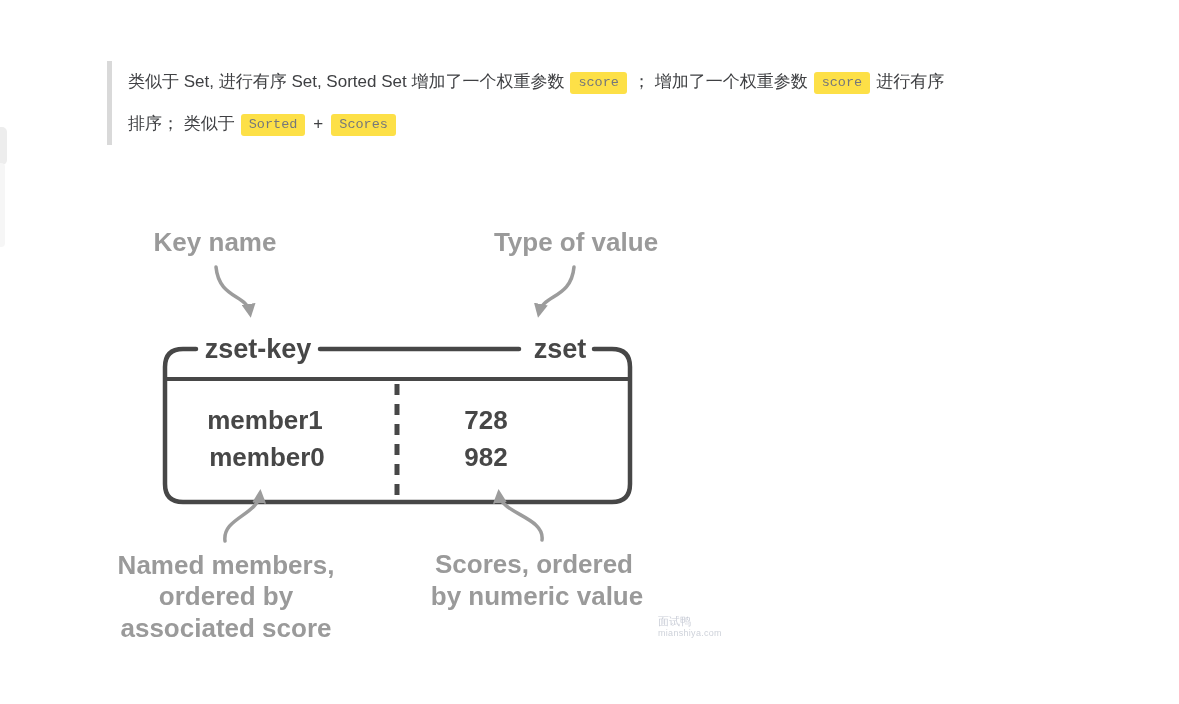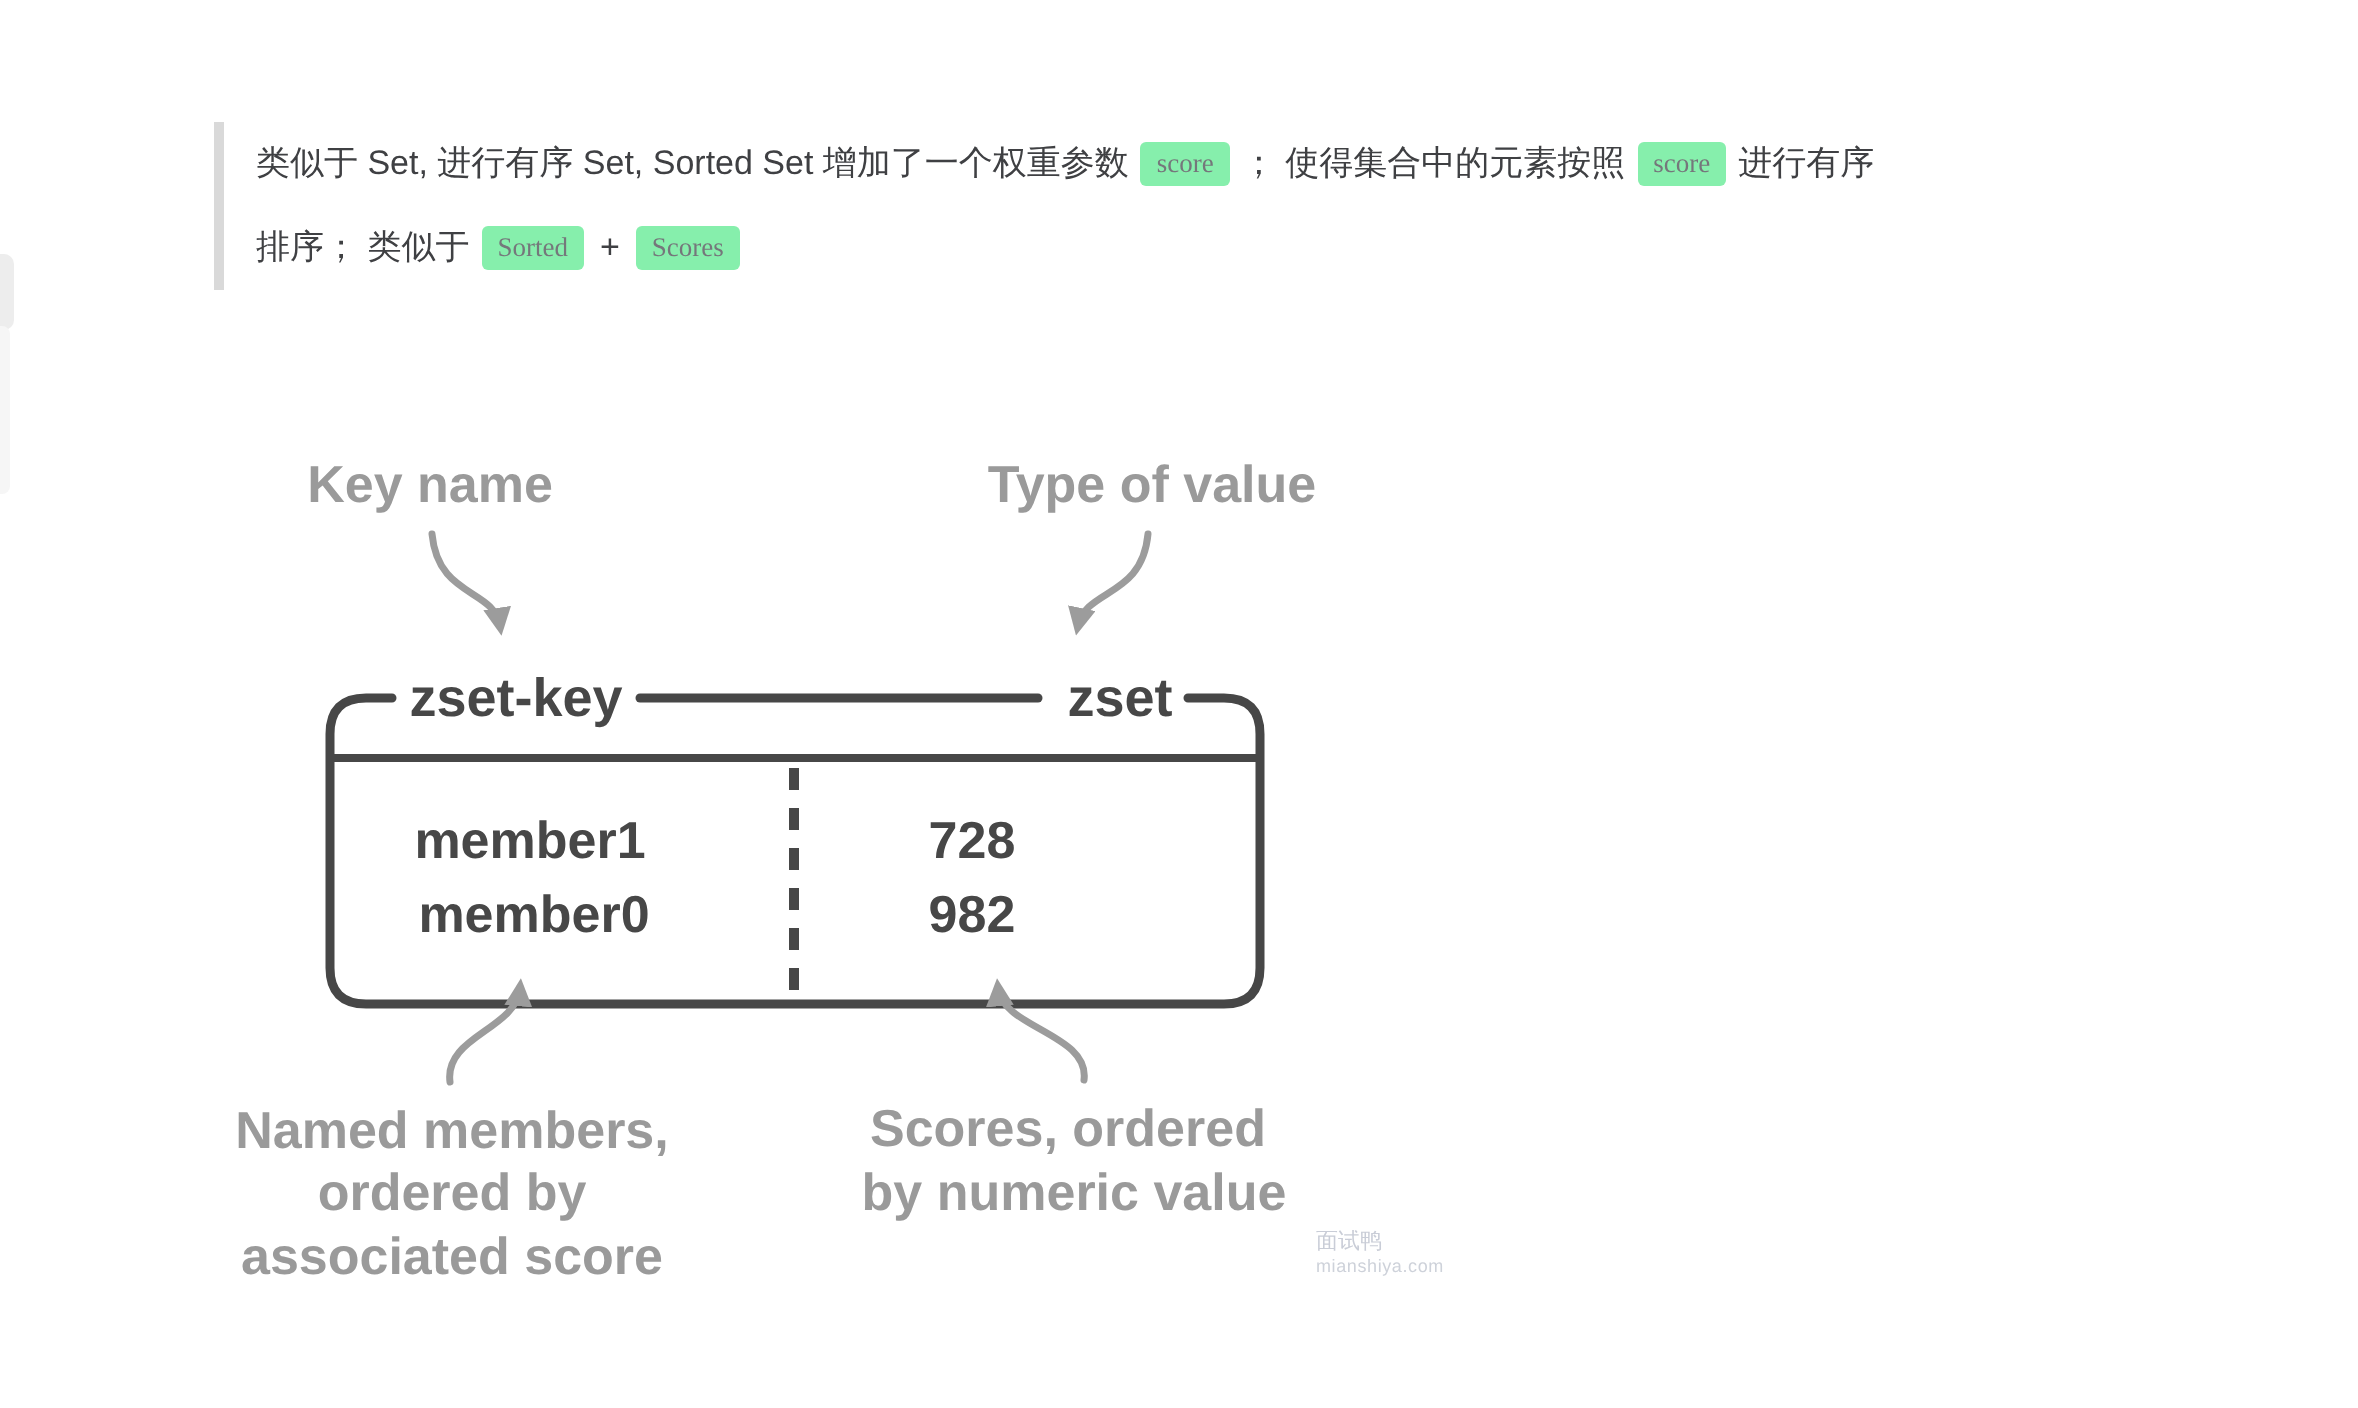--- a/index.html
+++ b/index.html
@@ -34,23 +34,23 @@
   .blockquote {
     margin-top: 25px;
     border-left: 5px solid #d9d9d9;
     padding-left: 16px;
     color: #3f4043;
     font-size: 17px;
   }
   .bq-line { line-height: 42px; white-space: nowrap; }
   .code-chip {
     display: inline-block;
-    background: #86efac;
+    background: #fde047;
     color: #75777b;
-    font-family: Liberation Serif, serif;
+    font-family: Liberation Mono, monospace;
     font-size: 13.5px;
     line-height: 20px;
     padding: 1px 8px;
     border-radius: 3px;
     margin: 0 6px;
     vertical-align: 1px;
   }
   .plus-sep { margin: 0 2px; }
 
   .diagram-wrap { position: absolute; left: 100px; top: 205px; width: 620px; height: 460px; }
@@ -73,21 +73,21 @@
 </head>
 <body>
 
 <div class="edge-sliver"></div>
 <div class="edge-sliver-faint"></div>
 
 <div class="article">
 
   <div class="blockquote">
     <div class="bq-line">
-      <span>类似于 Set, 进行有序 Set, Sorted Set 增加了一个权重参数</span><span class="code-chip">score</span><span>；  使得集合中的元素按照</span><span class="code-chip">score</span><span>进行有序</span>
+      <span>类似于 Set, 进行有序 Set, Sorted Set 增加了一个权重参数</span><span class="code-chip">score</span><span>；  增加了一个权重参数</span><span class="code-chip">score</span><span>进行有序</span>
     </div>
     <div class="bq-line">
       <span>排序；  类似于</span><span class="code-chip">Sorted</span><span class="plus-sep">+</span><span class="code-chip">Scores</span>
     </div>
   </div>
 </div>
 
 <div class="diagram-wrap">
   <svg width="620" height="460" viewBox="90 205 620 460">
     <defs>

